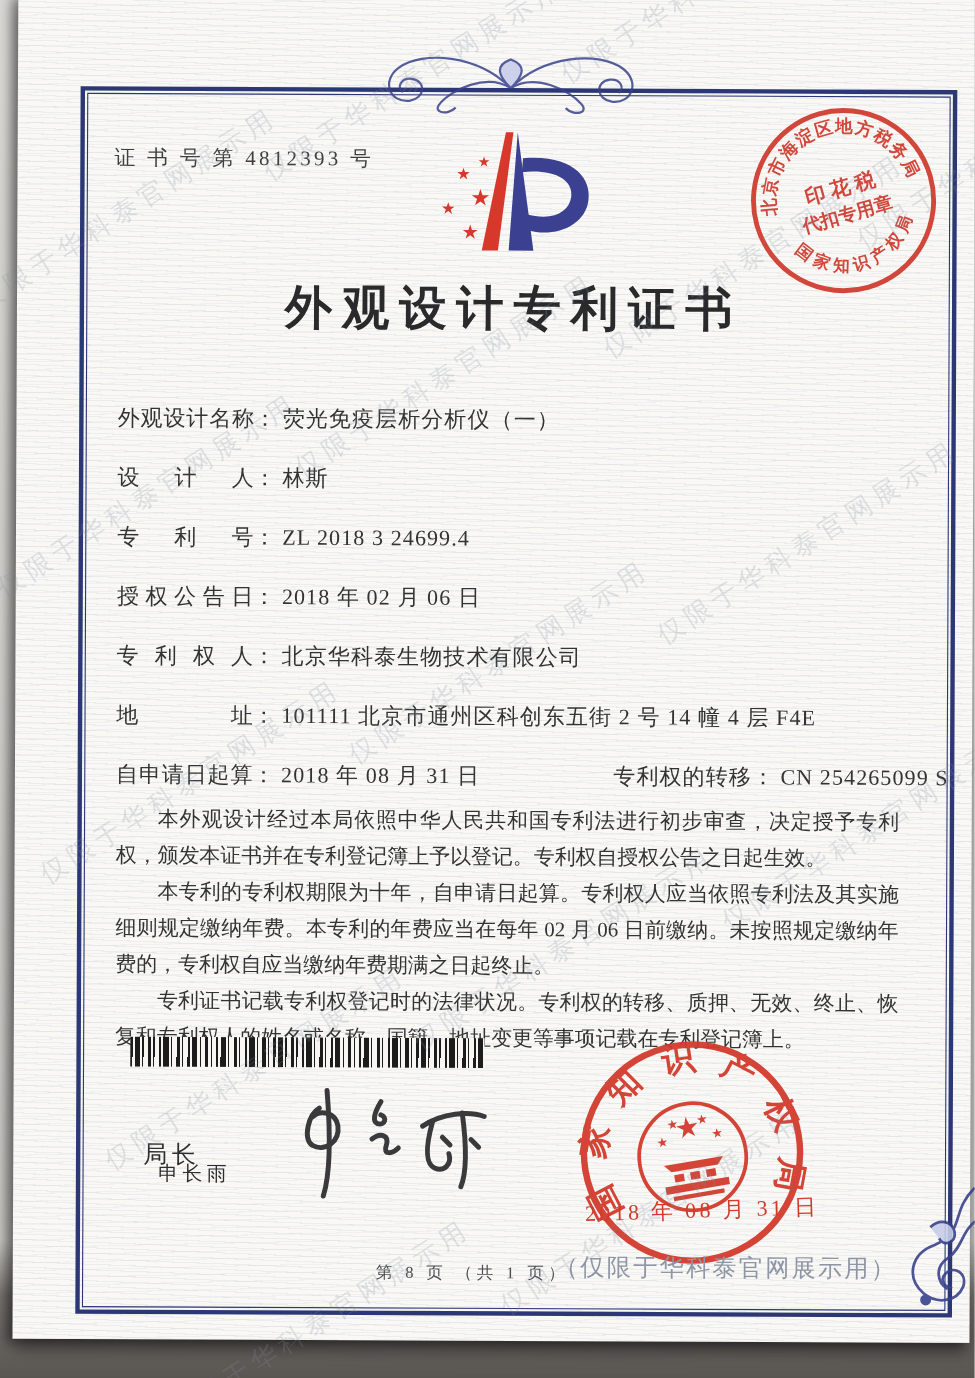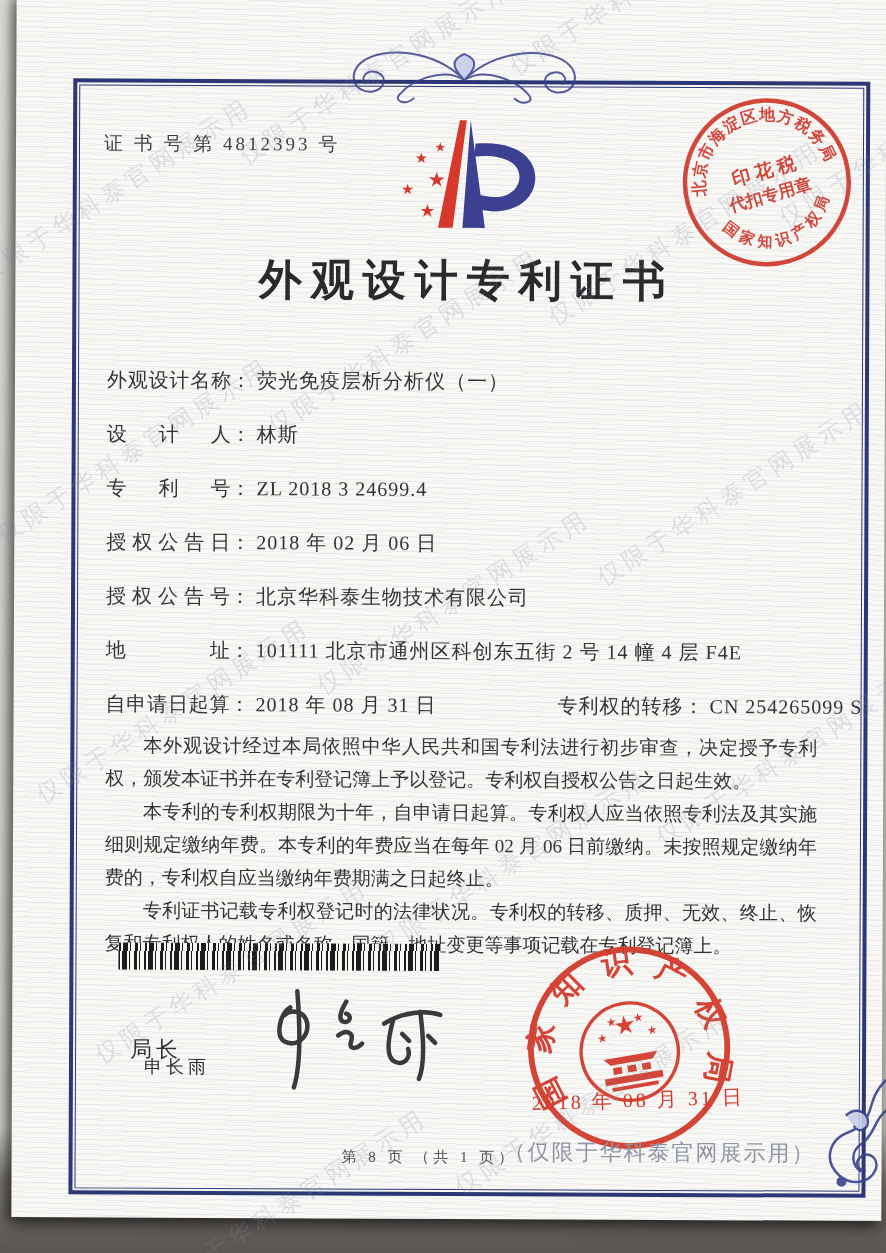--- a/index.html
+++ b/index.html
@@ -124,21 +124,21 @@
     <div class="frow">
       <span class="flabel">设计人</span><span>：</span><span class="fvalue">林斯</span>
     </div>
     <div class="frow">
       <span class="flabel">专利号</span><span>：</span><span class="fvalue">ZL 2018 3 24699.4</span>
     </div>
     <div class="frow">
       <span class="flabel">授权公告日</span><span>：</span><span class="fvalue">2018 年 02 月 06 日</span>
     </div>
     <div class="frow">
-      <span class="flabel">授权公告号</span><span>：</span><span class="fvalue">北京华科泰生物技术有限公司</span>
+      <span class="flabel">专利权人</span><span>：</span><span class="fvalue">北京华科泰生物技术有限公司</span>
     </div>
     <div class="frow">
       <span class="flabel">地址</span><span>：</span><span class="fvalue">101111 北京市通州区科创东五街 2 号 14 幢 4 层 F4E</span>
     </div>
     <div class="frow">
       <span class="flabel">自申请日起算</span><span>：</span><span class="fvalue">2018 年 08 月 31 日</span>
       <span class="grant-no">
         <span class="flabel">专利权的转移</span><span>：</span><span class="fvalue">CN 254265099 S</span>
       </span>
     </div>

